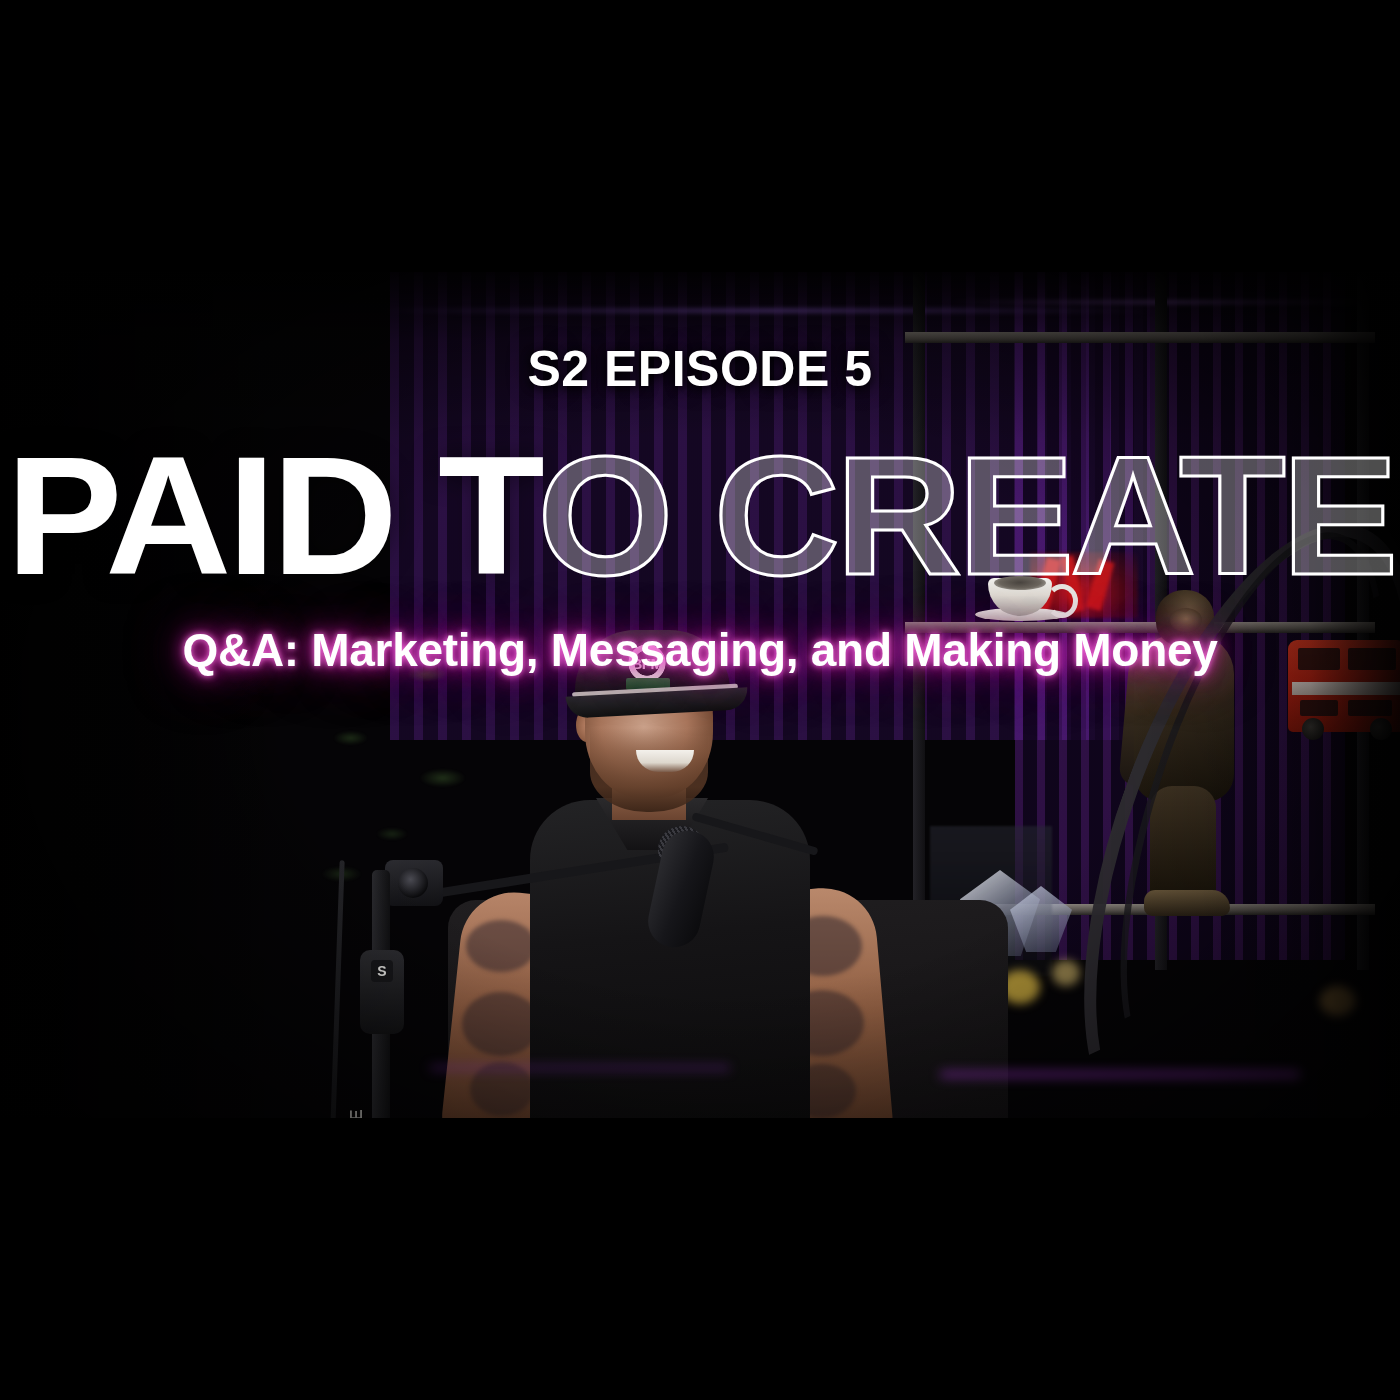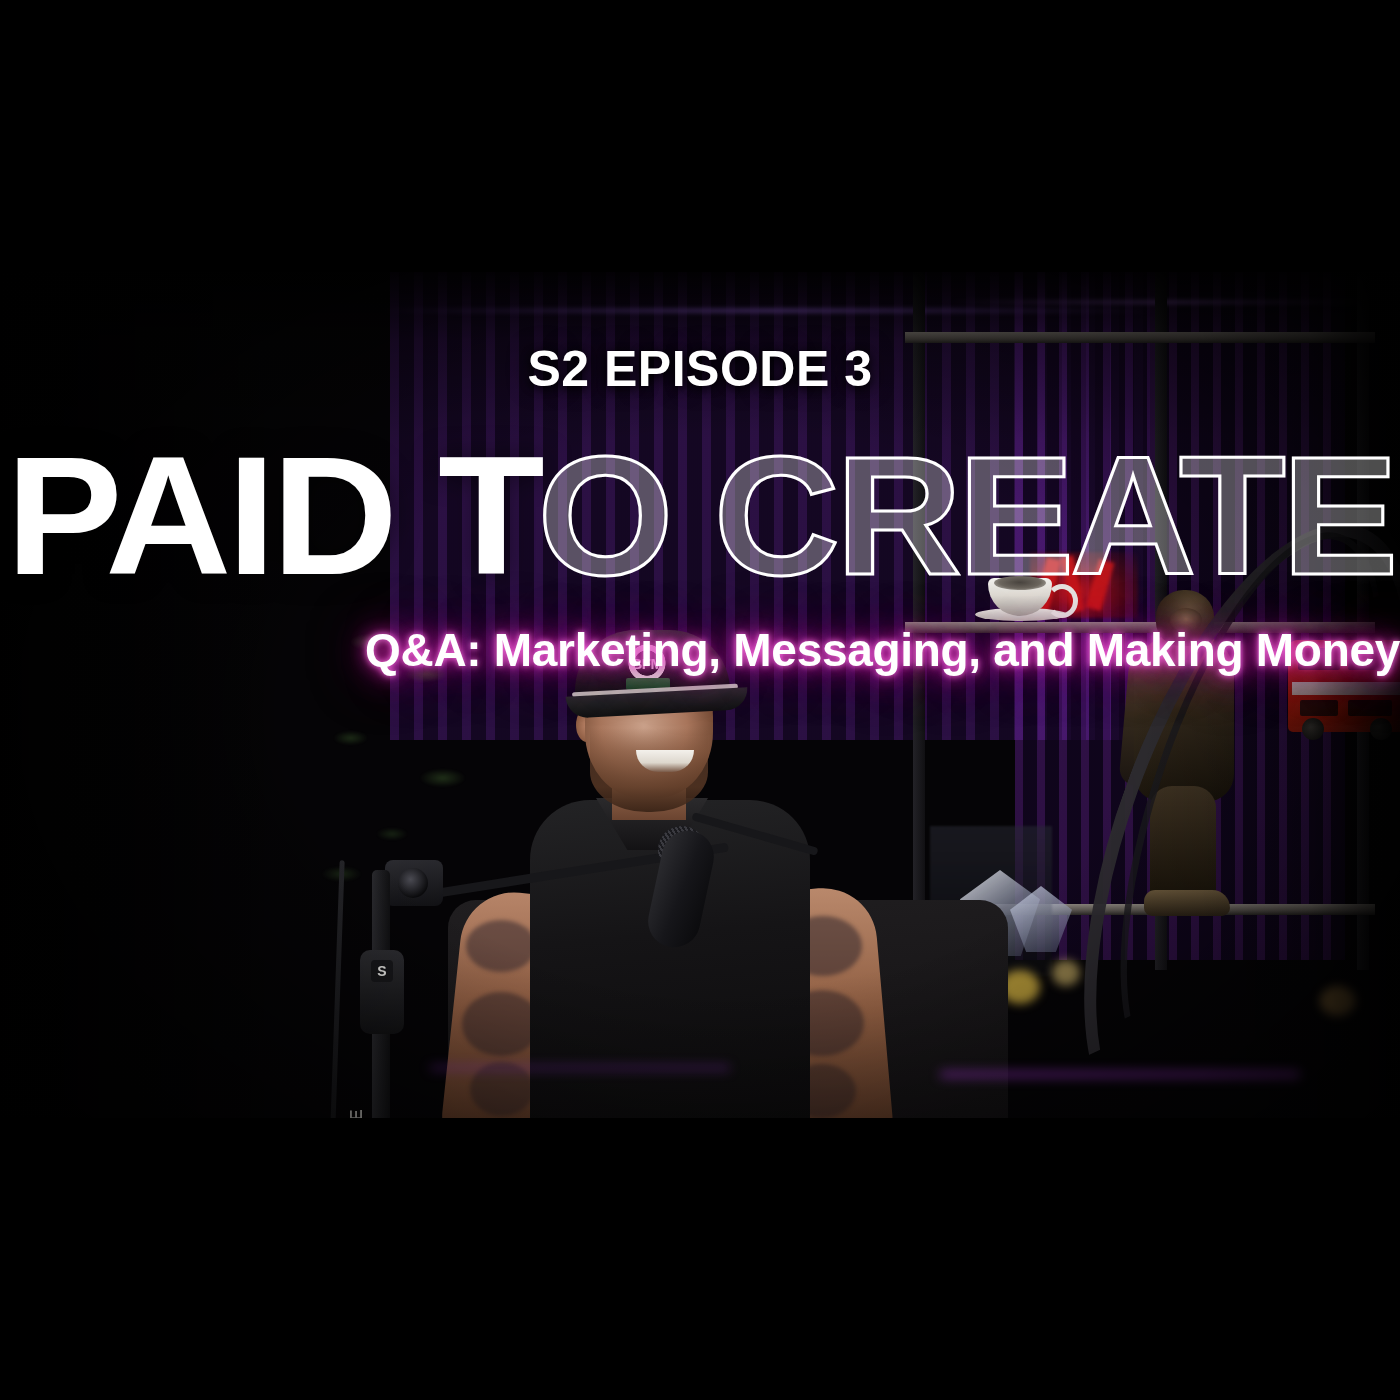--- a/index.html
+++ b/index.html
@@ -206,21 +206,21 @@
   .title{position:absolute;top:432px;left:0;width:1400px;text-align:center;
     font-family:"Liberation Sans",sans-serif;font-weight:700;font-size:168px;line-height:1;
     white-space:nowrap;letter-spacing:-4px;
     transform:scaleX(1.04);transform-origin:50% 50%;}
   .title .solid{color:#ffffff;
     text-shadow:0 0 26px rgba(0,0,0,.55);}
   .title .ghost{color:rgba(255,255,255,.30);
     -webkit-text-stroke:3px #ffffff;
     paint-order:stroke fill;}
 
-  .subtitle{position:absolute;top:627px;left:0;width:1400px;text-align:right;
+  .subtitle{position:absolute;top:627px;left:0;width:1400px;text-align:center;
     font:700 46px/1 "Liberation Sans",sans-serif;color:#ffffff;letter-spacing:-.3px;
     text-shadow:
       0 0 6px rgba(255,120,230,.95),
       0 0 16px rgba(226,42,185,.95),
       0 0 34px rgba(196,20,160,.85),
       0 0 58px rgba(150,10,120,.6);}
 </style>
 </head>
 <body>
 
@@ -334,20 +334,20 @@
     <div class="led" style="left:940px;top:802px;width:360px;height:5px;background:rgba(180,60,230,.85);"></div>
     <div class="led" style="left:430px;top:796px;width:300px;height:4px;background:rgba(150,50,210,.55);"></div>
 
     <div class="vign"></div>
   </div>
 
   <div class="bar top"></div>
   <div class="bar bottom"></div>
 
   <div class="textlayer">
-    <div class="eyebrow">S2 EPISODE 3</div>
+    <div class="eyebrow">S2 EPISODE 5</div>
 
     <div class="title" aria-label="PAID TO CREATE"><span class="solid">PAID T</span><span class="ghost">O CREATE</span></div>
 
     <div class="subtitle">Q&amp;A: Marketing, Messaging, and Making Money</div>
   </div>
 
 </div>
 
 </body></html>

